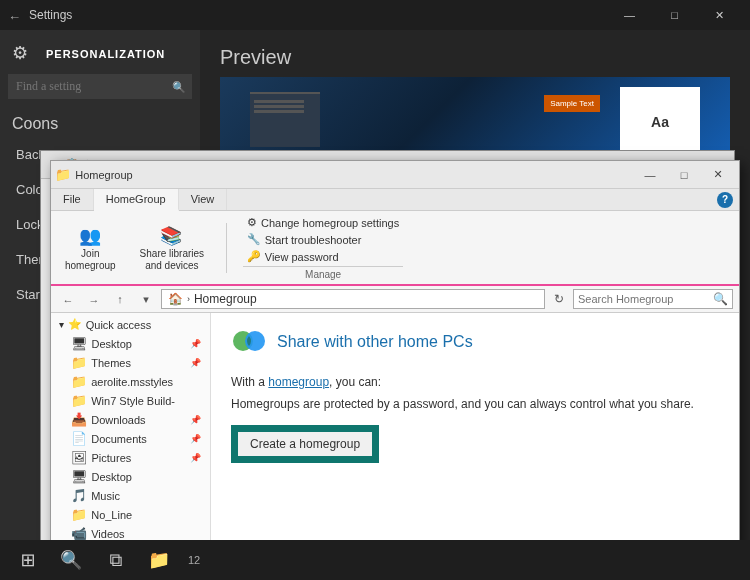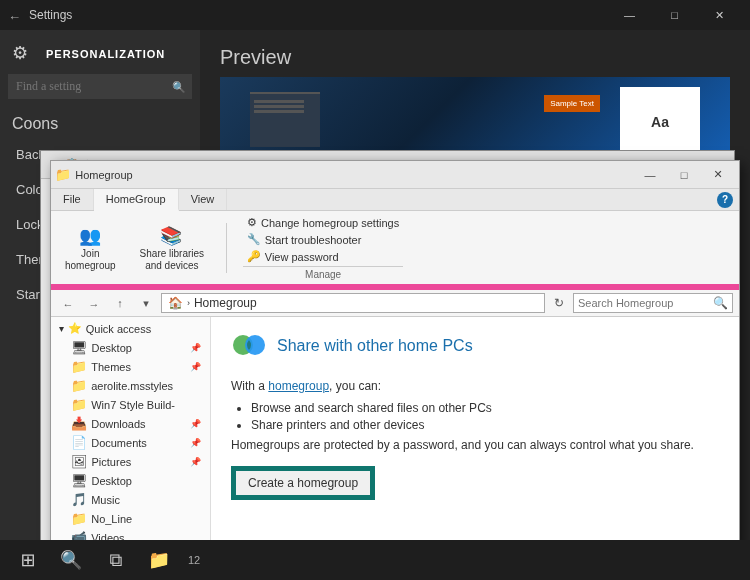--- a/index.html
+++ b/index.html
@@ -271,21 +271,21 @@
       cursor: pointer;
       display: flex;
       align-items: center;
       justify-content: center;
       color: #444;
     }
 
     
     .explorer-ribbon {
       background: #f5f5f5;
-      border-bottom: 6px solid #ec4899;
+      border-bottom: 2px solid #ec4899;
       flex-shrink: 0;
     }
 
     .ribbon-tabs {
       display: flex;
       background: #e8e8e8;
       border-bottom: 1px solid #ccc;
     }
 
     .ribbon-tab {
@@ -524,21 +524,21 @@
     }
 
     .homegroup-note {
       font-size: 12px;
       color: #333;
       margin-bottom: 14px;
     }
 
     .create-btn {
       background: #f0f0f0;
-      border: 5px solid #0f766e;
+      border: 7px solid #0f766e;
       padding: 5px 12px;
       font-size: 12px;
       cursor: pointer;
       color: #333;
     }
 
     .homegroup-header-row {
       display: flex;
       align-items: center;
       gap: 10px;
@@ -858,24 +858,20 @@
             <circle cx="24" cy="12" r="10" fill="#2196f3" opacity="0.9"></circle>
             <path d="M18 7 Q22 12 18 17 Q14 12 18 7Z" fill="#1b5e20" opacity="0.5"></path>
           </svg>
           <div class="homegroup-header">Share with other home PCs</div>
         </div>
 
         <div class="homegroup-intro">
           With a <span class="homegroup-link">homegroup</span>, you can:
         </div>
 
-        <ul class="homegroup-list">
-          <li>Browse and search shared files on other PCs</li>
-          <li>Share printers and other devices</li>
-        </ul>
 
         <div class="homegroup-note">Homegroups are protected by a password, and you can always control what you share.</div>
 
         <button class="create-btn">Create a homegroup</button>
       </div>
     </div>
   </div>
 
   <div class="taskbar">
     <div class="taskbar-item">⊞</div>

